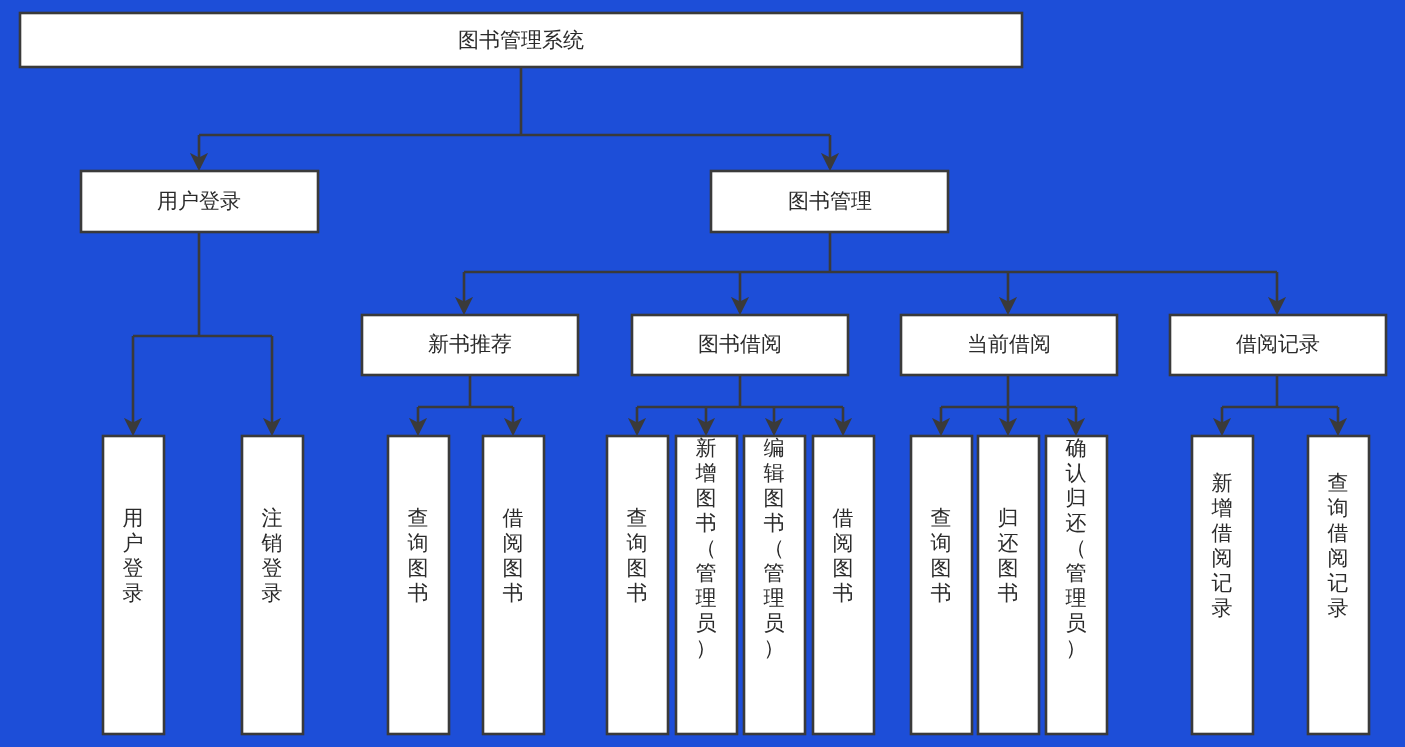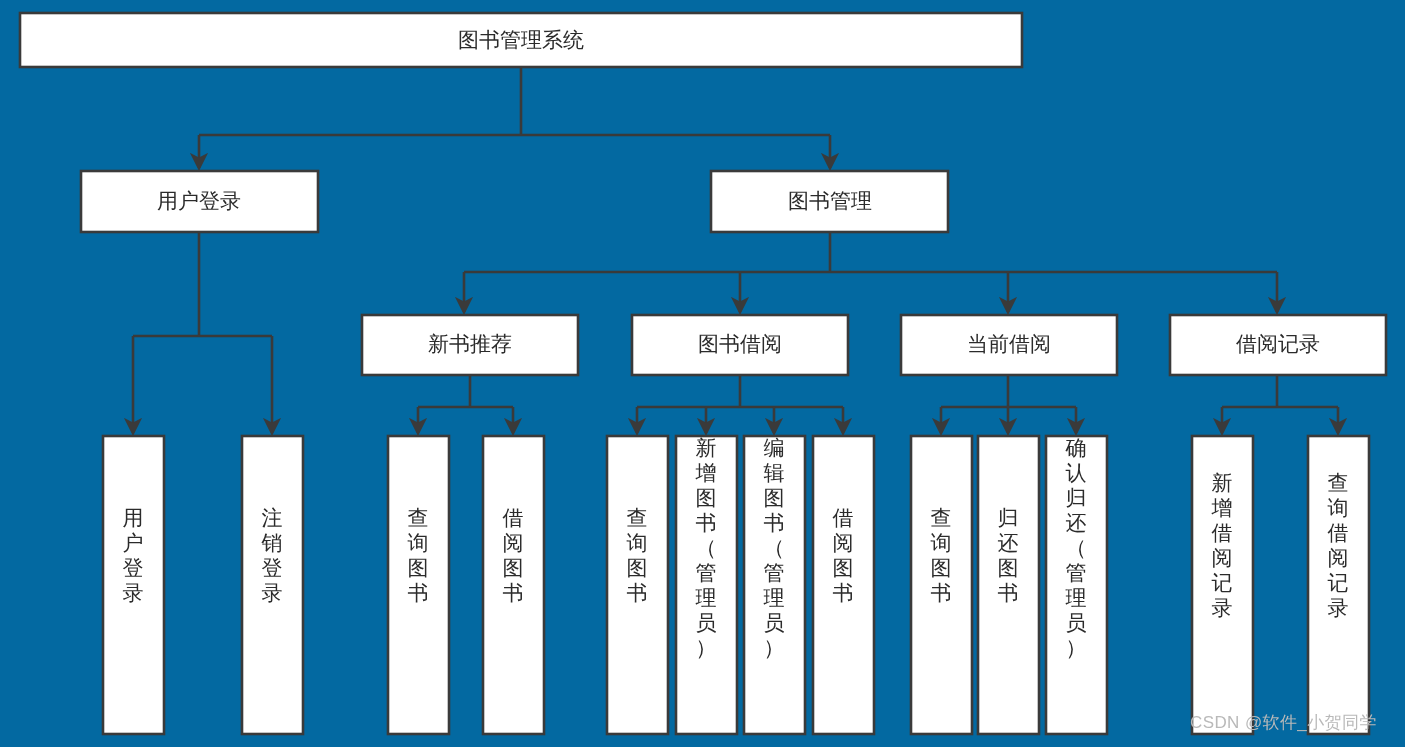--- a/index.html
+++ b/index.html
@@ -11,21 +11,21 @@
   body {
     width: 1405px;
     height: 747px;
     overflow: hidden;
     font-family: "Liberation Sans", "DejaVu Sans", sans-serif;
   }
   #diagram-root {
     position: relative;
     width: 1405px;
     height: 747px;
-    background: #0369a1;
+    background: #1d4ed8;
   }
   svg#flow {
     position: absolute;
     left: 0;
     top: 0;
     width: 1405px;
     height: 747px;
     display: block;
   }
   .node-rect {
@@ -221,14 +221,13 @@
         <text class="node-label-v" x="1222" y="490"><tspan x="1222" dy="0">新</tspan><tspan x="1222" dy="25">增</tspan><tspan x="1222" dy="25">借</tspan><tspan x="1222" dy="25">阅</tspan><tspan x="1222" dy="25">记</tspan><tspan x="1222" dy="25">录</tspan></text>
       </g>
 
       <g>
         <rect class="node-rect" x="1308" y="436" width="61" height="298"></rect>
         <text class="node-label-v" x="1338" y="490"><tspan x="1338" dy="0">查</tspan><tspan x="1338" dy="25">询</tspan><tspan x="1338" dy="25">借</tspan><tspan x="1338" dy="25">阅</tspan><tspan x="1338" dy="25">记</tspan><tspan x="1338" dy="25">录</tspan></text>
       </g>
     </g>
   </svg>
 
-  <div class="watermark">CSDN @软件_小贺同学</div>
 </div>
 
 </body></html>

